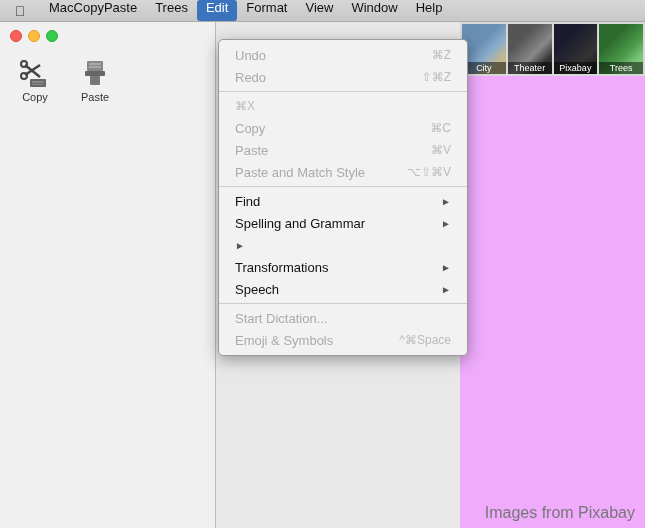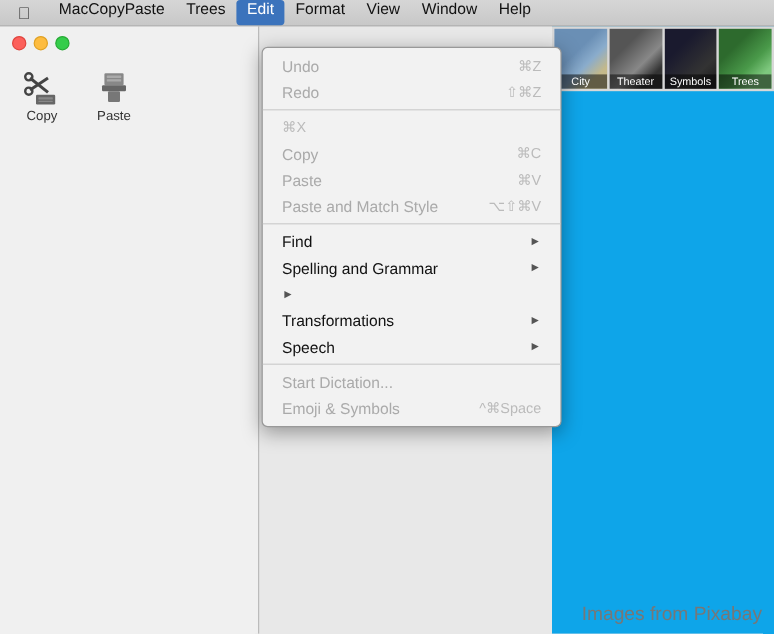--- a/index.html
+++ b/index.html
@@ -104,21 +104,21 @@
       text-align: center;
     }
 
     
     .right-panel {
       position: absolute;
       top: 22px;
       left: 460px;
       right: 0;
       bottom: 0;
-      background: #0ea5e9;
+      background: #f0abfc;
       display: flex;
       flex-direction: column;
     }
     .image-strip {
       display: flex;
       flex-direction: row;
       gap: 2px;
       padding: 2px;
       background: #d8d8d8;
     }
@@ -299,21 +299,21 @@
 
 <div class="right-panel">
   <div class="image-strip">
     <div class="image-thumb city-thumb">
       <span class="image-thumb-label">City</span>
     </div>
     <div class="image-thumb theater-thumb">
       <span class="image-thumb-label">Theater</span>
     </div>
     <div class="image-thumb keyboard-thumb">
-      <span class="image-thumb-label">Symbols</span>
+      <span class="image-thumb-label">Pixabay</span>
     </div>
     <div class="image-thumb trees-thumb">
       <span class="image-thumb-label">Trees</span>
     </div>
   </div>
 </div>
 
 <div class="dropdown-menu">
 
   <div class="menu-item disabled">

